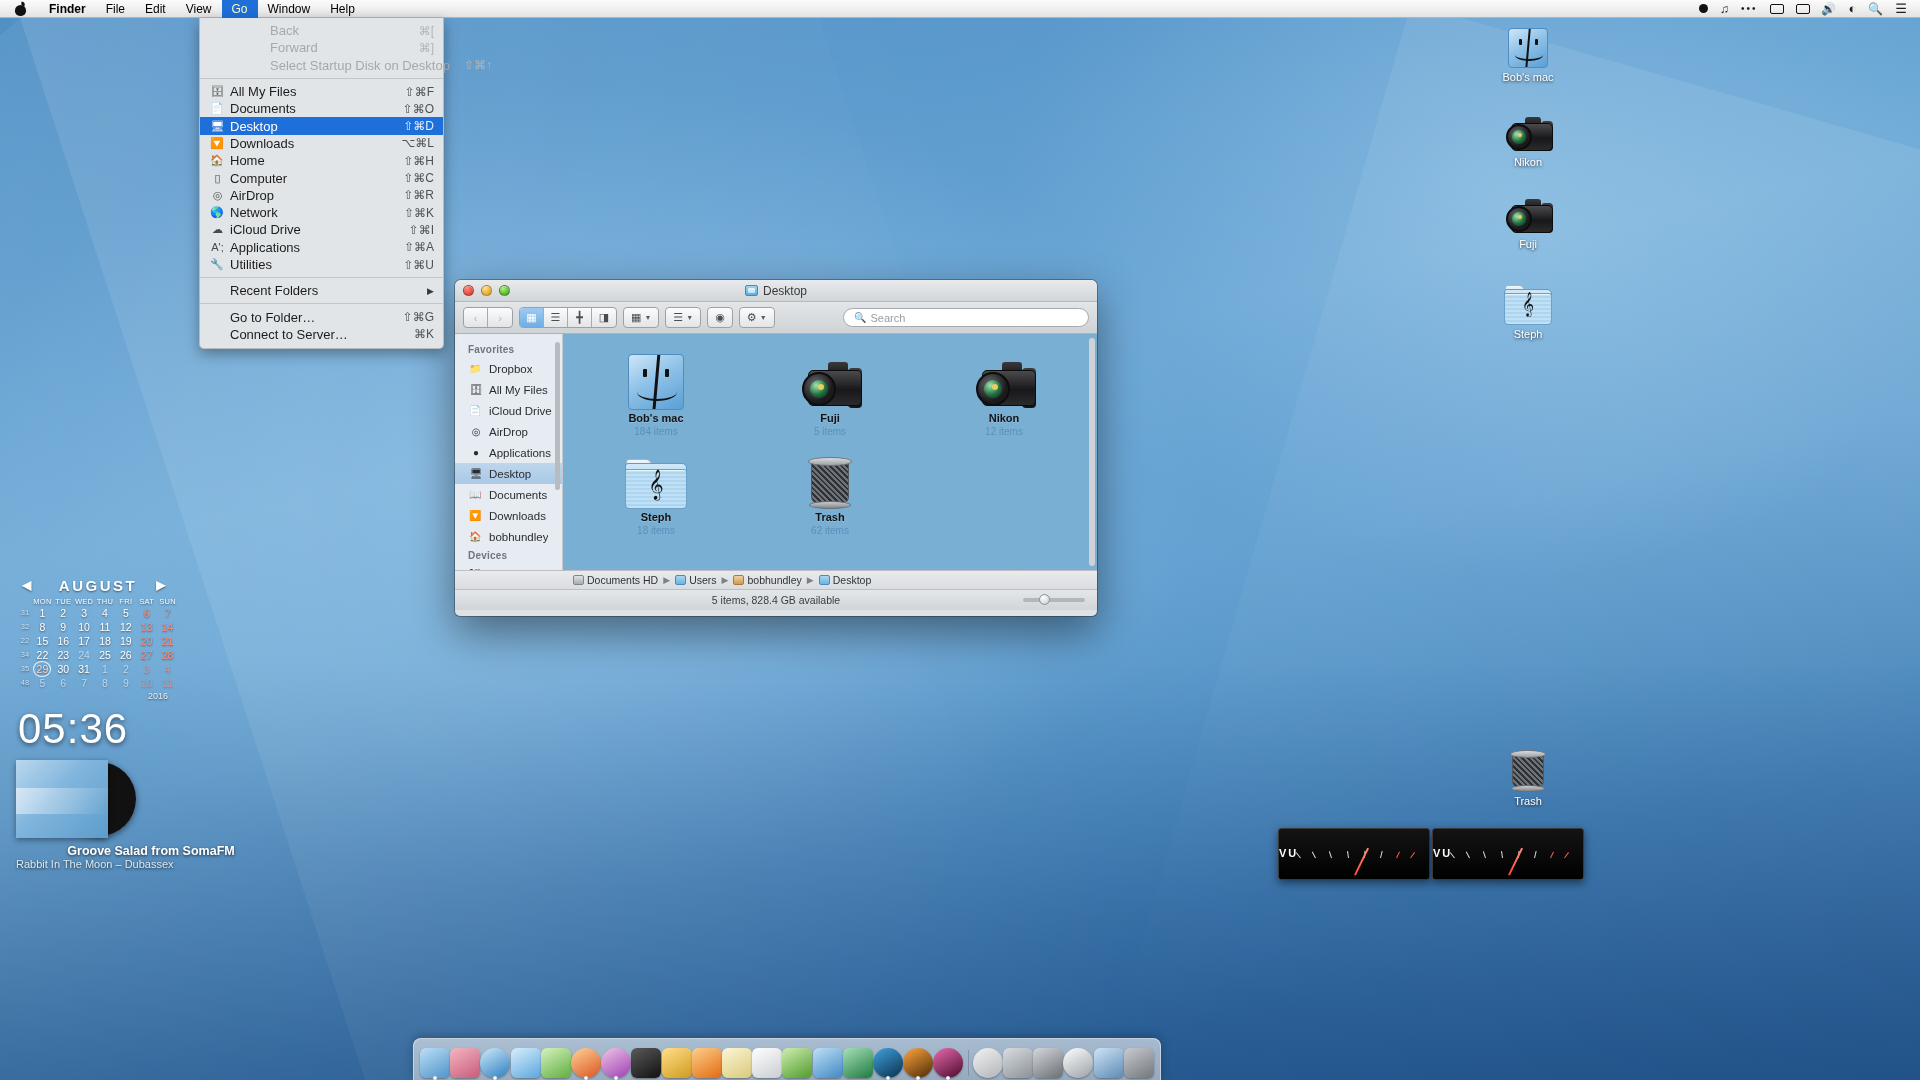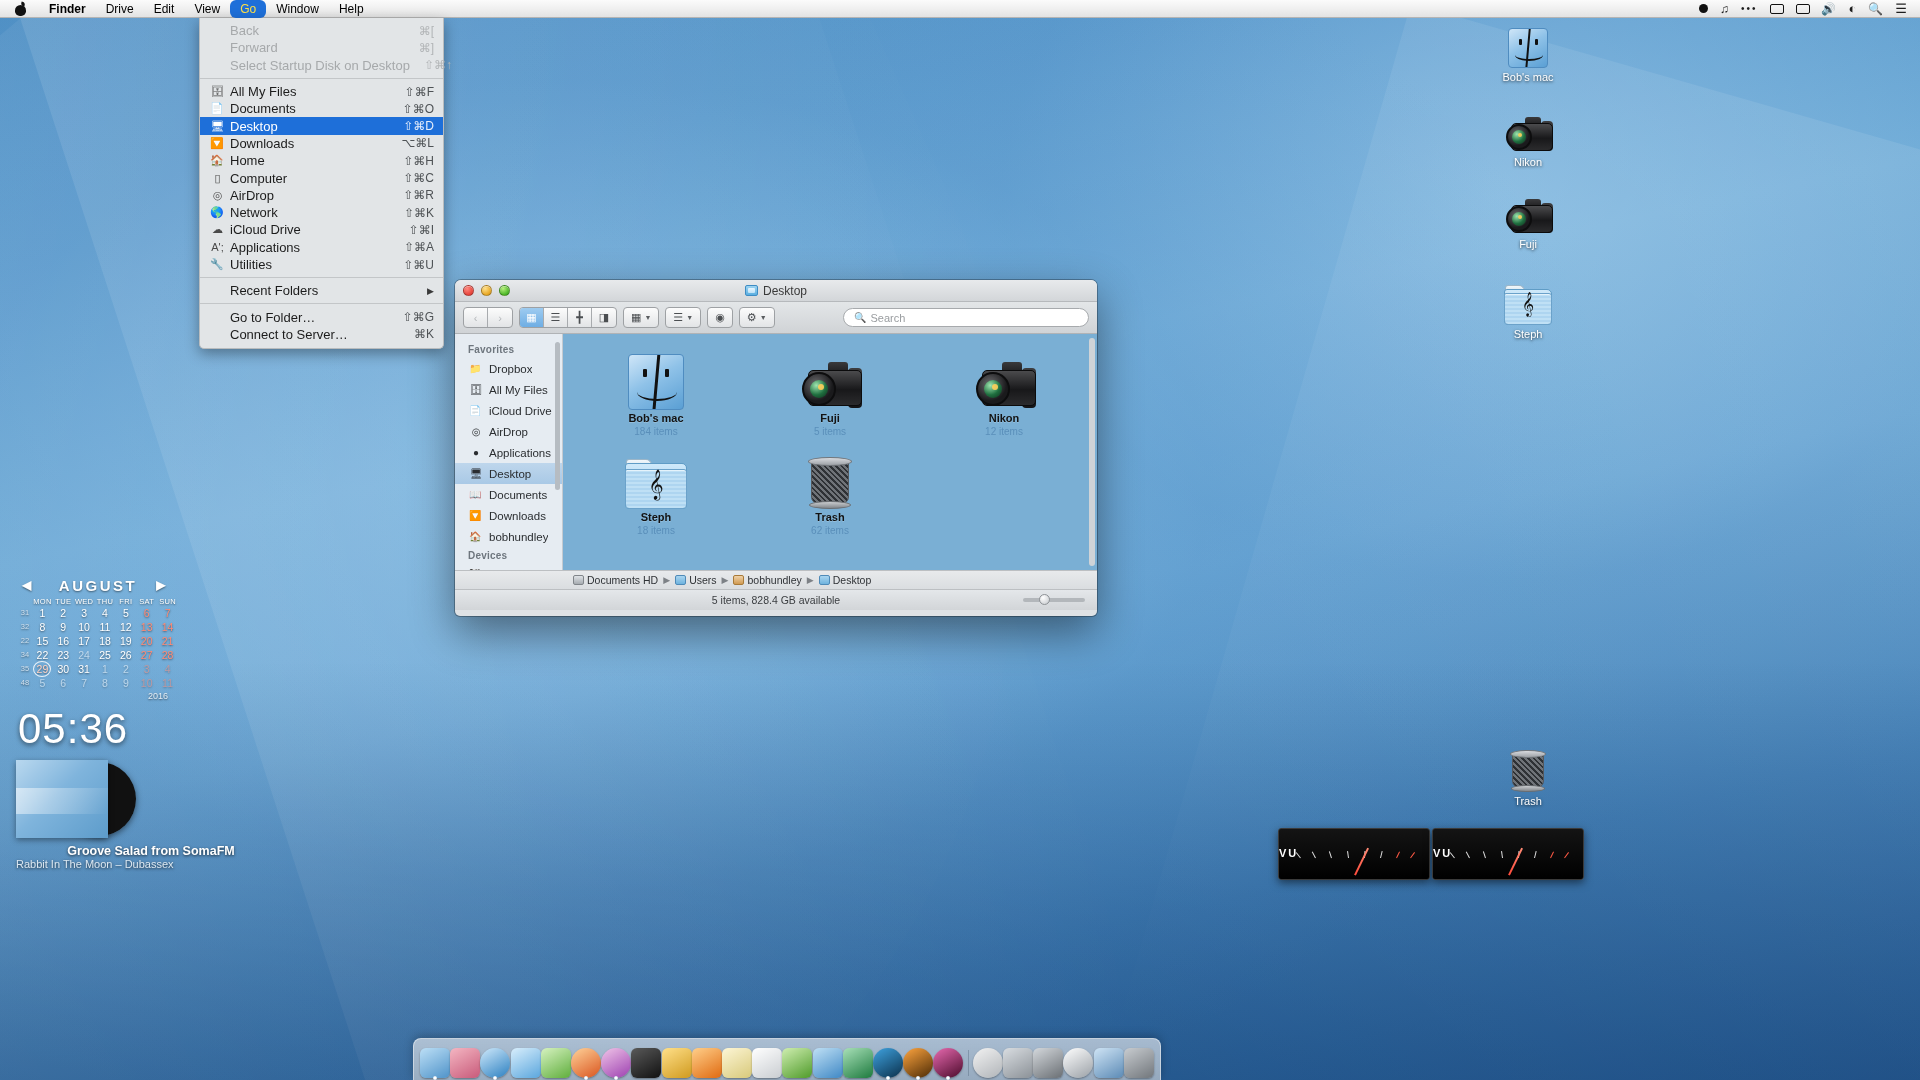--- a/index.html
+++ b/index.html
@@ -54,21 +54,21 @@
   .apple-glyph::before {
     content:""; position:absolute; left:1px; top:3px; width:11px; height:11px;
     background:#111; border-radius:55% 55% 48% 48%;
     box-shadow:inset -3px -1px 0 -1px rgba(255,255,255,0);
   }
   .apple-glyph::after {
     content:""; position:absolute; left:7px; top:0px; width:4px; height:4px;
     background:#111; border-radius:0 80% 0 80%; transform:rotate(18deg);
   }
   .mb-item.bold { font-weight:bold; }
-  .mb-item.active { background:#1e6fd9; color:#fde047;border-radius:6px; }
+  .mb-item.active { background:#1e6fd9; color:#fef9c3; }
   .mb-right { margin-left:auto; display:flex; align-items:center; padding-right:8px; gap:2px; }
   .mb-stat { padding:0 5px; font-size:11px; color:#1d1d1d; display:flex; align-items:center; height:18px;}
 
   
   .ic { display:inline-block; position:relative; }
   .ic-dot { width:9px;height:9px;border-radius:50%;background:#111; }
   .ic-note { font-size:12px; line-height:1; }
   .ic-tv { width:14px;height:10px;border:1.6px solid #111;border-radius:2px; }
   .ic-vol { font-size:12px; }
   .ic-wifi { font-size:13px; }
@@ -83,21 +83,21 @@
     border:1px solid #b9bcbe; border-top:none;
     box-shadow:0 5px 14px rgba(0,0,0,0.35);
     font-size:13px; color:#1c1c1c; z-index:70;
     padding:4px 0 5px 0;
     border-radius:0 0 5px 5px;
   }
   .gm-row {
     display:flex; align-items:center; height:17.3px;
     padding:0 9px 0 10px; white-space:nowrap;
   }
-  .gm-row.disabled { color:#a6a9ab; }
+  .gm-row.disabled { color:#a6a9ab;margin-left:40px; }
   .gm-row.sel { background:#1e6fd9; color:#fff; }
   .gm-ic {
     width:15px; height:14px; margin-right:5px; flex:0 0 15px;
     display:flex; align-items:center; justify-content:center;
     font-size:11px; line-height:1; color:#4a4a4a;
   }
   .gm-row.sel .gm-ic { color:#fff; }
   .gm-label { flex:1 1 auto; }
   .gm-key { color:#4e5255; font-size:12px; margin-left:14px; letter-spacing:0px; }
   .gm-row.sel .gm-key { color:#e7eefb; }
@@ -347,21 +347,21 @@
   <div class="wall-sweep sweep3"></div>
   <div class="wall-dark"></div>
 </div>
 
 <div id="menubar">
   <div class="mb-left">
     <div class="mb-item apple">
       <span class="apple-glyph"></span>
     </div>
     <div class="mb-item bold">Finder</div>
-    <div class="mb-item">Drive</div>
+    <div class="mb-item">File</div>
     <div class="mb-item">Edit</div>
     <div class="mb-item">View</div>
     <div class="mb-item active">Go</div>
     <div class="mb-item">Window</div>
     <div class="mb-item">Help</div>
   </div>
   <div class="mb-right">
     <span class="mb-stat">
         <span class="ic ic-dot"></span>
       </span>

